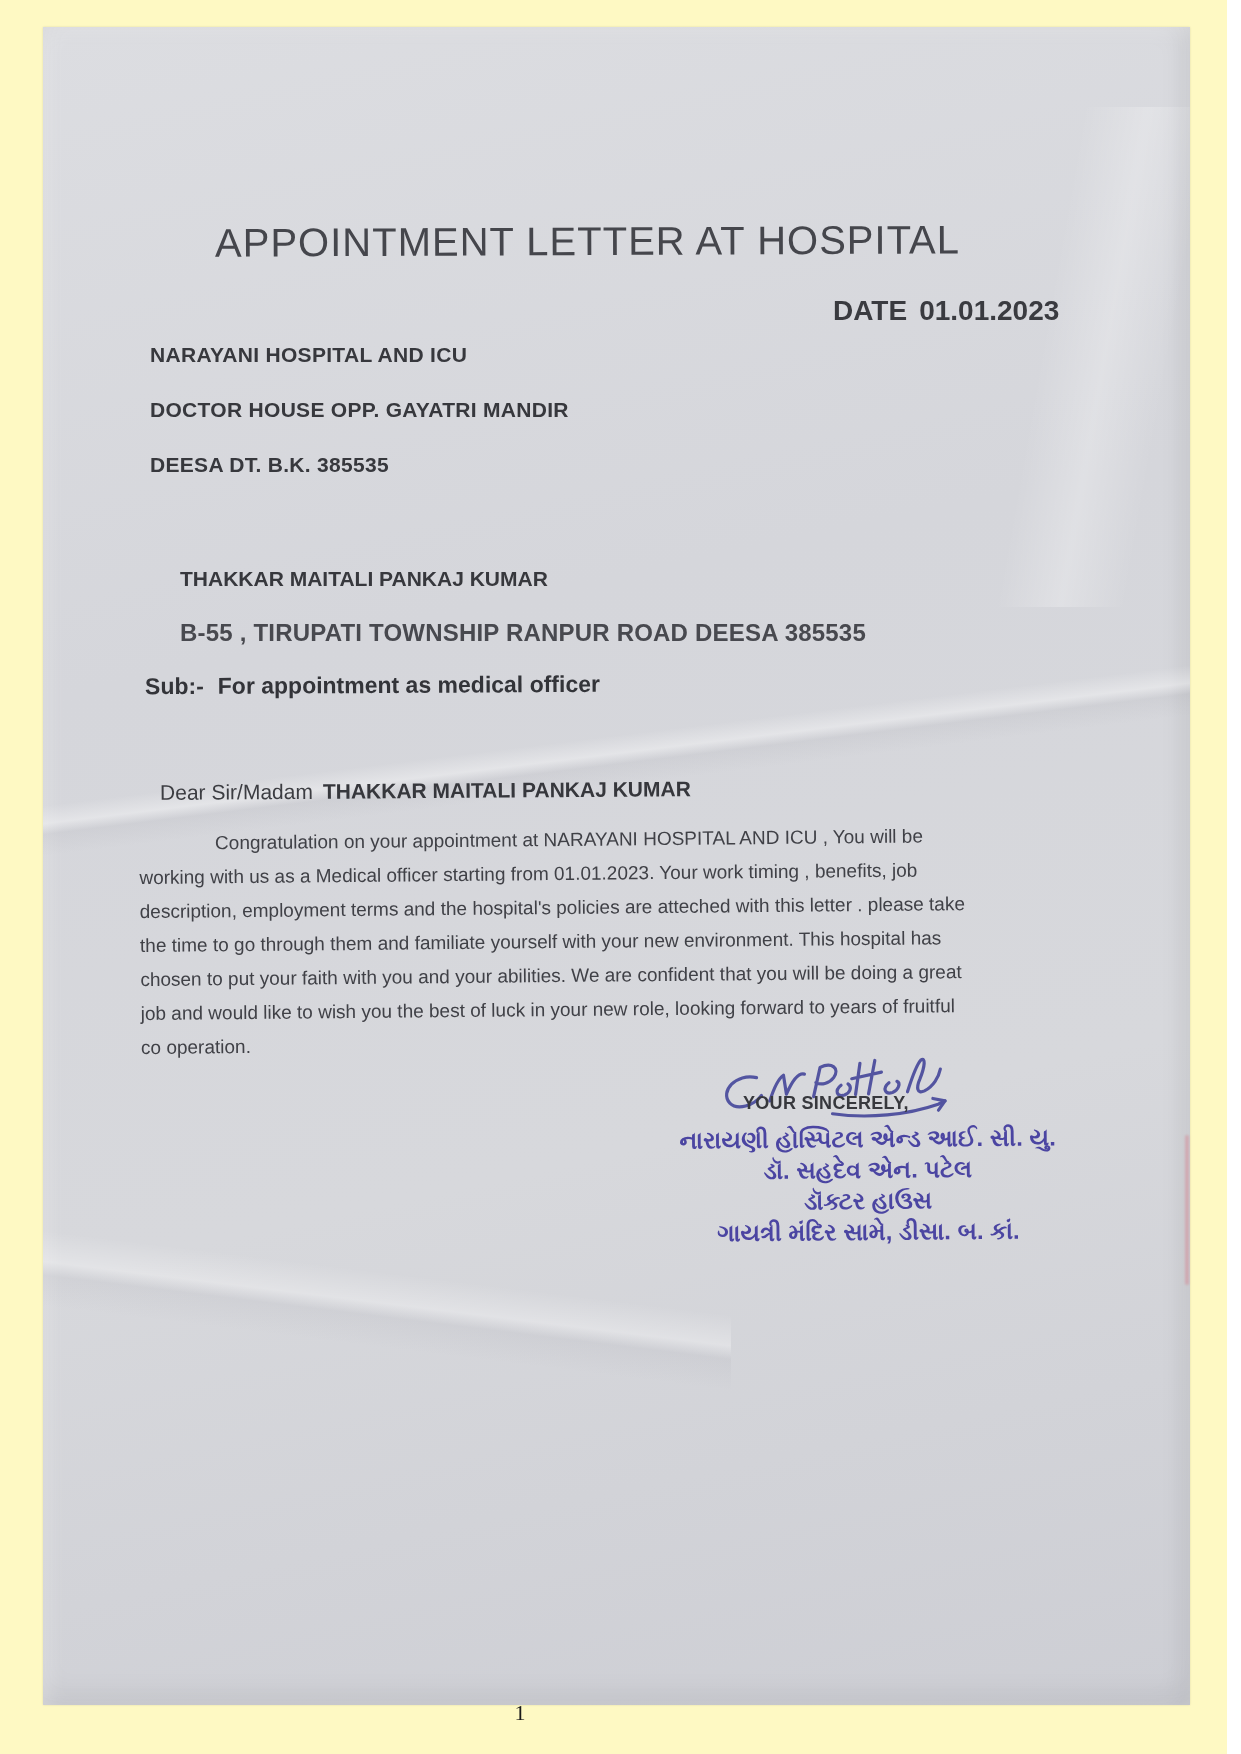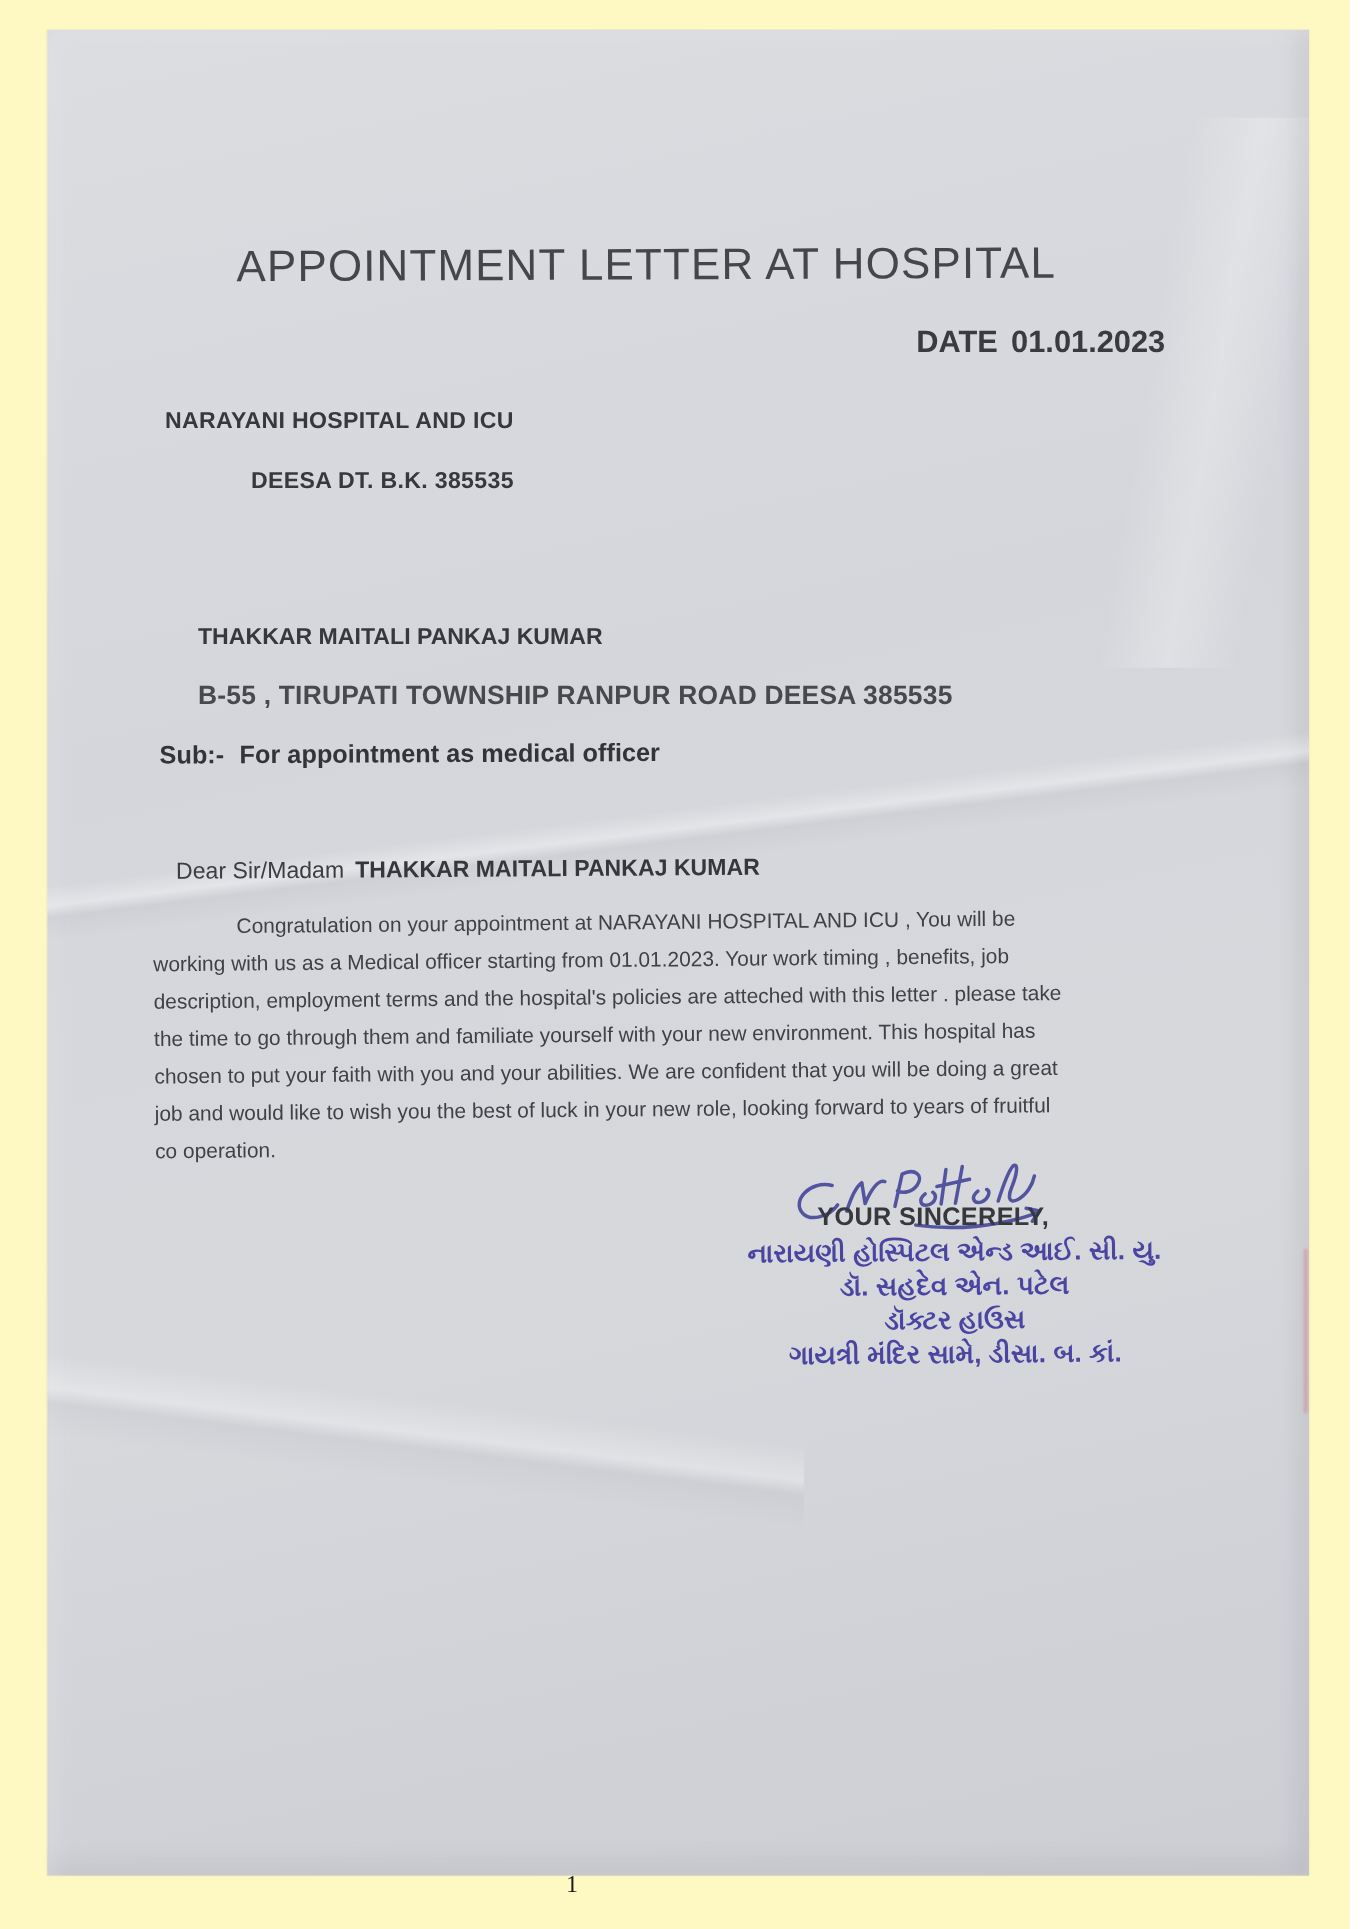--- a/index.html
+++ b/index.html
@@ -22,41 +22,41 @@
     background: rgba(216, 120, 135, 0.4); border-radius: 2px; filter: blur(1px); }
 
   .title {
     position: absolute; left: 172px; top: 192px;
     font-size: 40px; font-weight: 400; letter-spacing: 1px; color: #45464c;
     transform: rotate(-0.25deg);
   }
   .date-line { position: absolute; left: 790px; top: 268px; font-size: 28px; font-weight: bold; color: #3a3b40; }
   .date-line .gap { display: inline-block; width: 12px; }
 
-  .hospital-block { position: absolute; left: 107px; top: 344px; color: #37383d; text-align: right; }
+  .hospital-block { position: absolute; left: 107px; top: 316px; color: #37383d; }
   .hospital-block div { margin-bottom: 31px; font-size: 21px; font-weight: bold; letter-spacing: 0.3px; }
 
   .recipient-name { position: absolute; left: 137px; top: 540px; font-size: 21px; font-weight: bold; color: #37383d; }
   .recipient-address { position: absolute; left: 137px; top: 592px; font-size: 24px; font-weight: bold; color: #48494f; letter-spacing: 0.2px; }
 
   .subject-line { position: absolute; left: 102px; top: 645px; font-size: 23px; font-weight: bold; color: #333439; transform: rotate(-0.3deg); }
   .subject-line .subject-text { margin-left: 14px; }
 
   .salutation-line { position: absolute; left: 117px; top: 752px; font-size: 21px; color: #3c3d42; transform: rotate(-0.4deg); }
   .salutation-line .name { font-weight: bold; margin-left: 10px; color: #36373c; }
 
   .body-text {
     position: absolute; left: 97px; top: 796px; width: 836px;
     font-size: 19px; line-height: 34px; color: #404147; text-indent: 76px;
     transform: rotate(-0.55deg); text-align: left;
   }
 
   .signature-svg { position: absolute; left: 668px; top: 1012px; transform: rotate(-3deg); }
 
-  .closing { position: absolute; left: 700px; top: 1066px; font-size: 23px; font-weight: bold; color: #37383d; letter-spacing: 0.3px; }
+  .closing { position: absolute; left: 700px; top: 1066px; font-size: 18px; font-weight: bold; color: #37383d; letter-spacing: 0.3px; }
 
   .stamp-block { position: absolute; left: 610px; top: 1096px; width: 430px; text-align: center; color: #4b45a2; transform: rotate(-0.5deg); }
   .stamp-block div { font-size: 24px; font-weight: bold; line-height: 31px; }
 
   .page-number { position: absolute; left: 500px; top: 1700px; width: 40px; text-align: center; font-size: 22px; color: #1b1b1b; font-family: "Liberation Serif", serif; }
 </style>
 </head>
 <body>
 
 <div class="canvas">
@@ -68,20 +68,21 @@
     <div class="pink-streak"></div>
 
     <div class="title">APPOINTMENT LETTER AT HOSPITAL</div>
 
     <div class="date-line">
       <span>DATE</span><span class="gap"></span><span>01.01.2023</span>
     </div>
 
     <div class="hospital-block">
       <div>NARAYANI HOSPITAL AND ICU</div>
+      <div>DOCTOR HOUSE OPP. GAYATRI MANDIR</div>
       <div>DEESA DT. B.K. 385535</div>
     </div>
 
     <div class="recipient-name">THAKKAR MAITALI PANKAJ KUMAR</div>
     <div class="recipient-address">B-55 , TIRUPATI TOWNSHIP RANPUR  ROAD DEESA  385535</div>
 
     <div class="subject-line">
       <span>Sub:-</span><span class="subject-text">For appointment as medical officer</span>
     </div>
 

